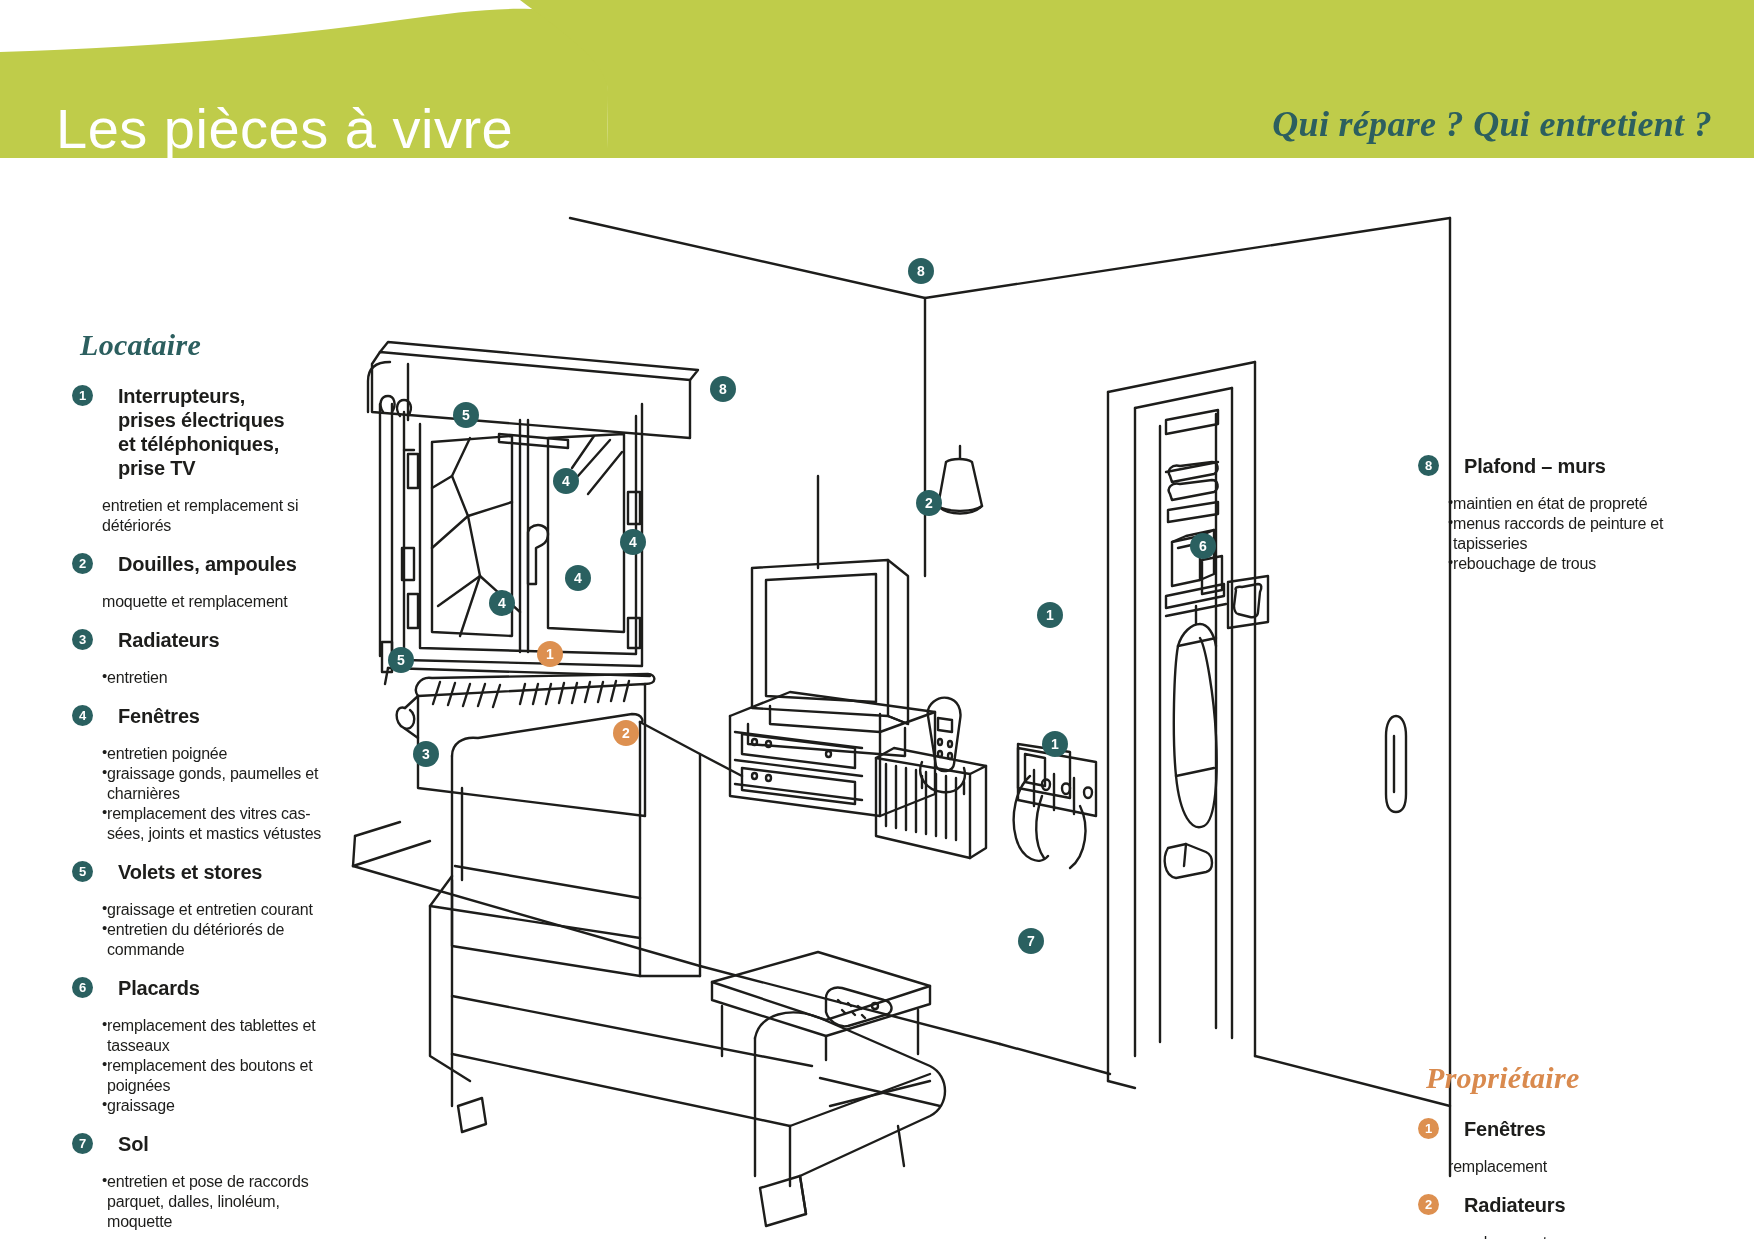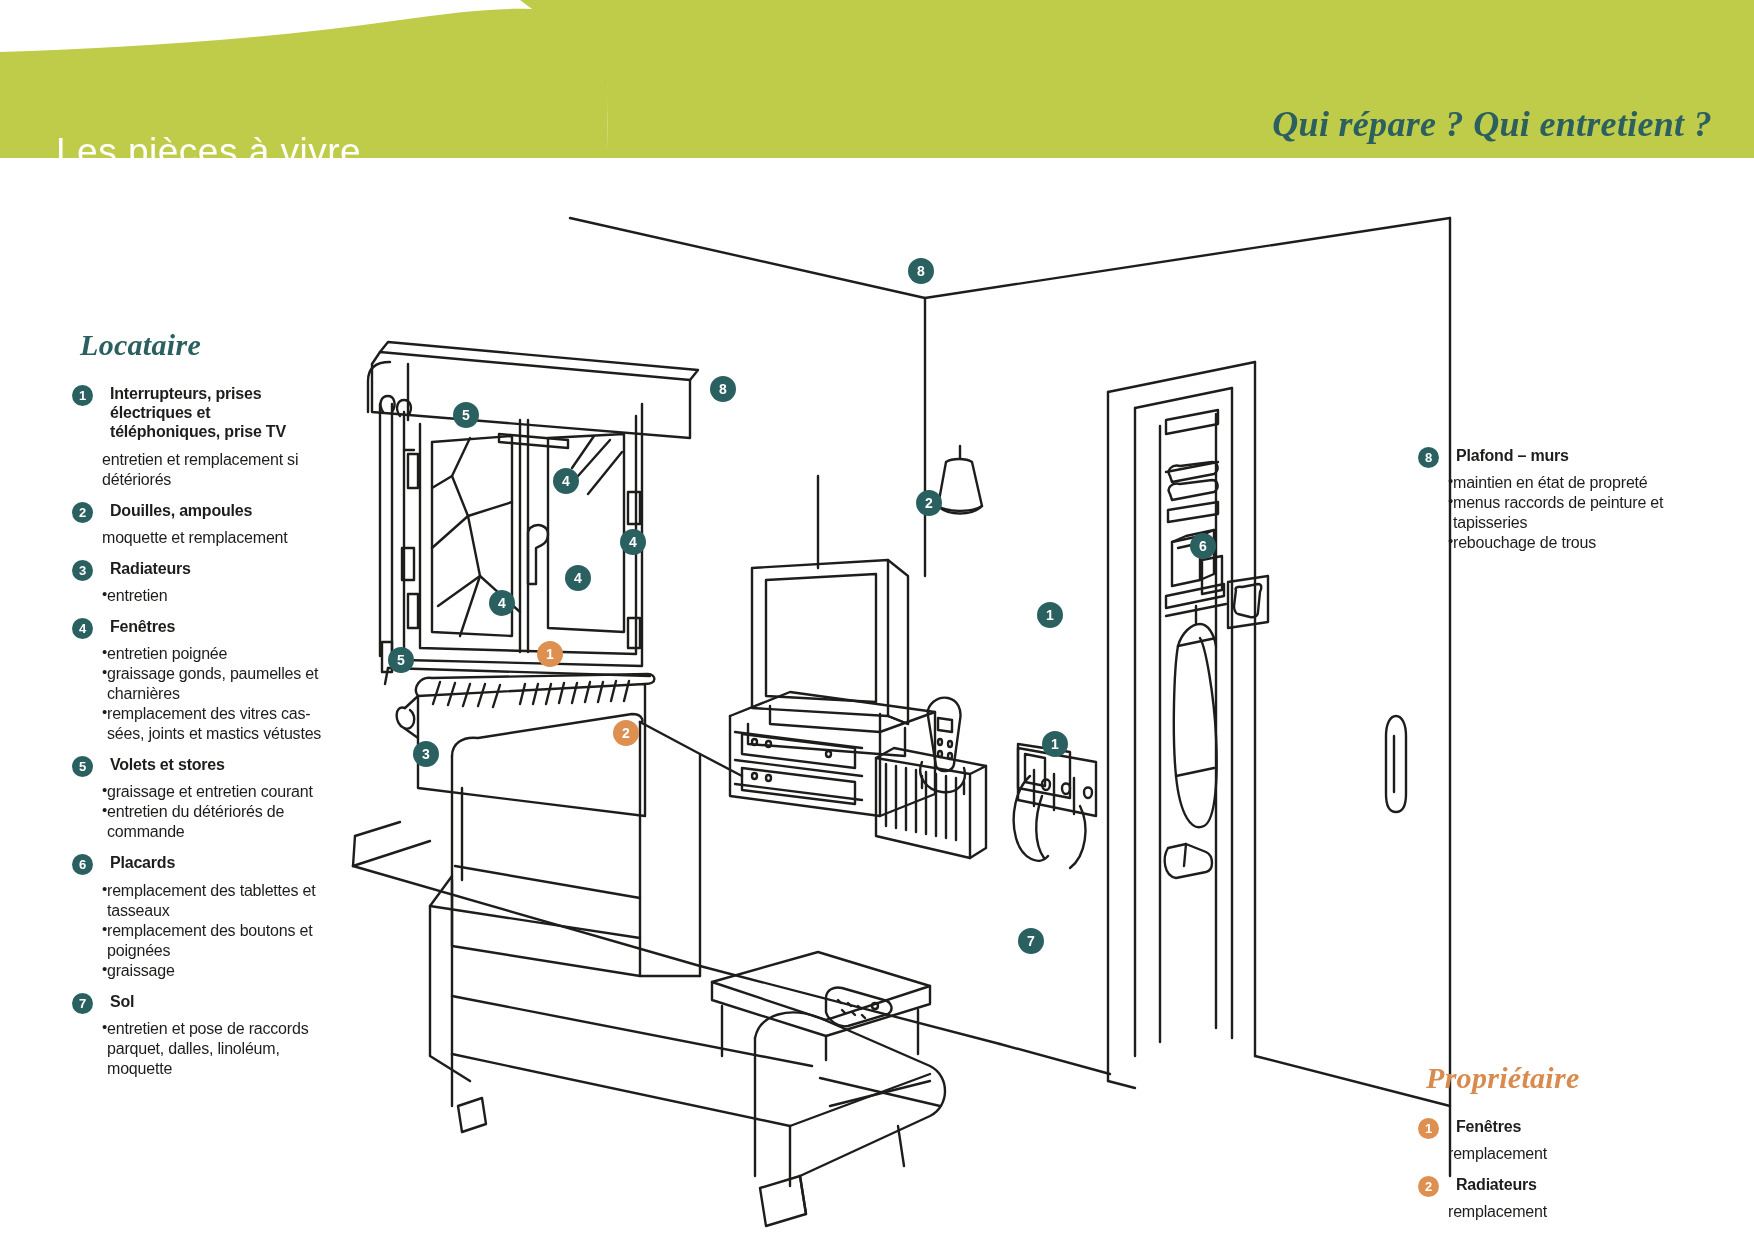--- a/index.html
+++ b/index.html
@@ -10,24 +10,23 @@
     overflow:hidden;
     position:relative;
   }
   
   .header{
     position:absolute;left:0;top:0;width:1754px;height:176px;
   }
   .header svg{position:absolute;left:0;top:0;}
   .header-title{
     position:absolute;left:56px;top:96px;
-    font-size:37px;color:#ffffff;letter-spacing:0.5px;
+    font-size:56px;color:#ffffff;letter-spacing:0.5px;
     font-family:"Liberation Sans", sans-serif;font-weight:400;
     white-space:nowrap;
-    margin-top:35px;
   }
   .header-subtitle{
     position:absolute;right:42px;top:103px;
     font-family:"Liberation Serif", serif;
     font-style:italic;font-weight:700;font-size:36px;
     color:#2c5f5f;white-space:nowrap;letter-spacing:0.3px;
   }
   
   .col{position:absolute;}
   .col-heading{
@@ -41,22 +40,22 @@
   .badge{
     position:absolute;left:0;top:1px;
     width:21px;height:21px;border-radius:50%;
     color:#fff;font-size:13px;font-weight:700;
     display:flex;align-items:center;justify-content:center;
     line-height:1;
   }
   .badge-teal{background:#2a6060;}
   .badge-orange{background:#dd9050;}
   .entry-title{
-    font-size:16px;font-weight:700;color:#1d1d1b;
-    line-height:1.2;margin:8px;letter-spacing:-0.2px;
+    font-size:20px;font-weight:700;color:#1d1d1b;
+    line-height:1.2;margin:16px;letter-spacing:-0.2px;
   }
   .entry-sub{
     font-size:16px;color:#1d1d1b;line-height:1.25;
     margin:1px 0 0 0;letter-spacing:-0.2px;font-weight:400;
   }
   .entry-bullets{list-style:none;margin:1px 0 0 0;padding:0;}
   .entry-bullets li{
     font-size:16px;color:#1d1d1b;line-height:1.25;
     padding-left:5px;position:relative;letter-spacing:-0.2px;
   }

